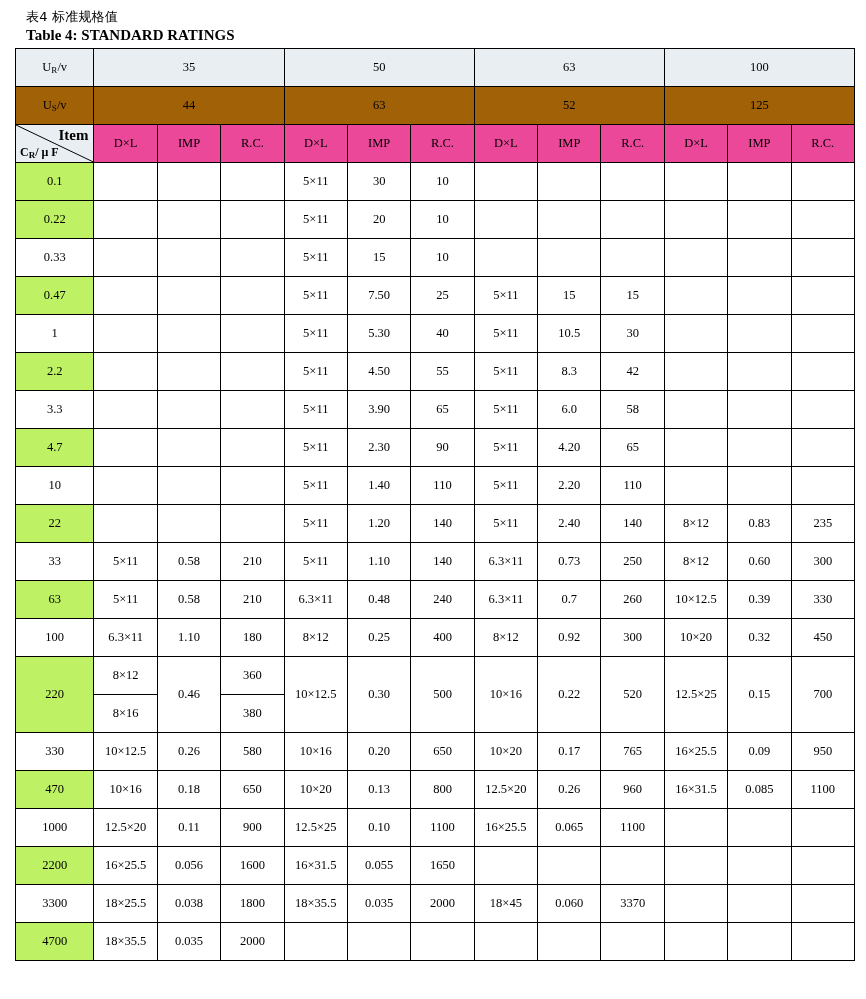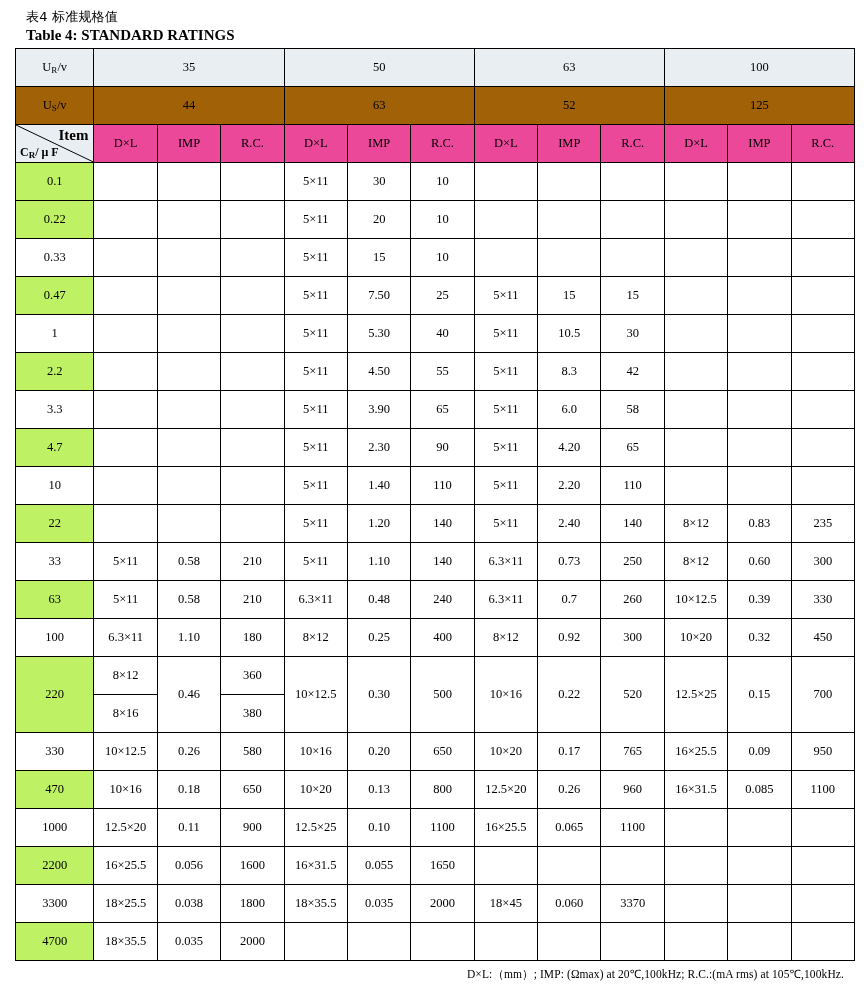--- a/index.html
+++ b/index.html
@@ -480,15 +480,14 @@
           <td></td>
           <td></td>
           <td></td>
           <td></td>
           <td></td>
           <td></td>
         </tr>
       </tbody>
   </table>
 
-  <div class="footnote">D×L:（mm）; IMP: (Ωmax) at 20℃,100kHz; R.C.:(mA rms) at 105℃,100kHz.</div>
 
 </div>
 
 </body></html>

